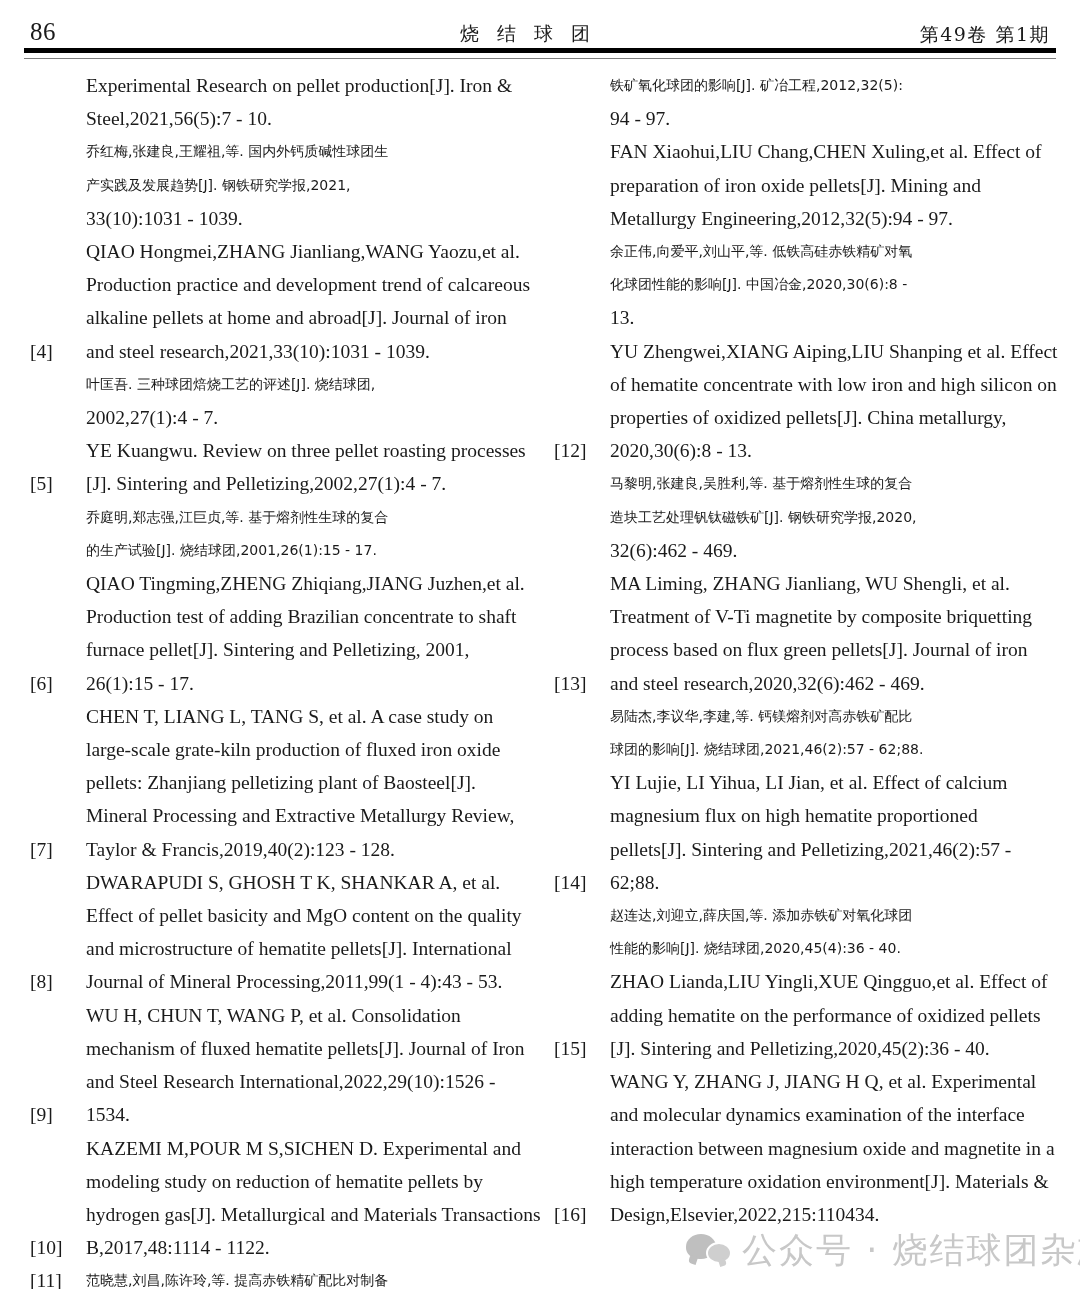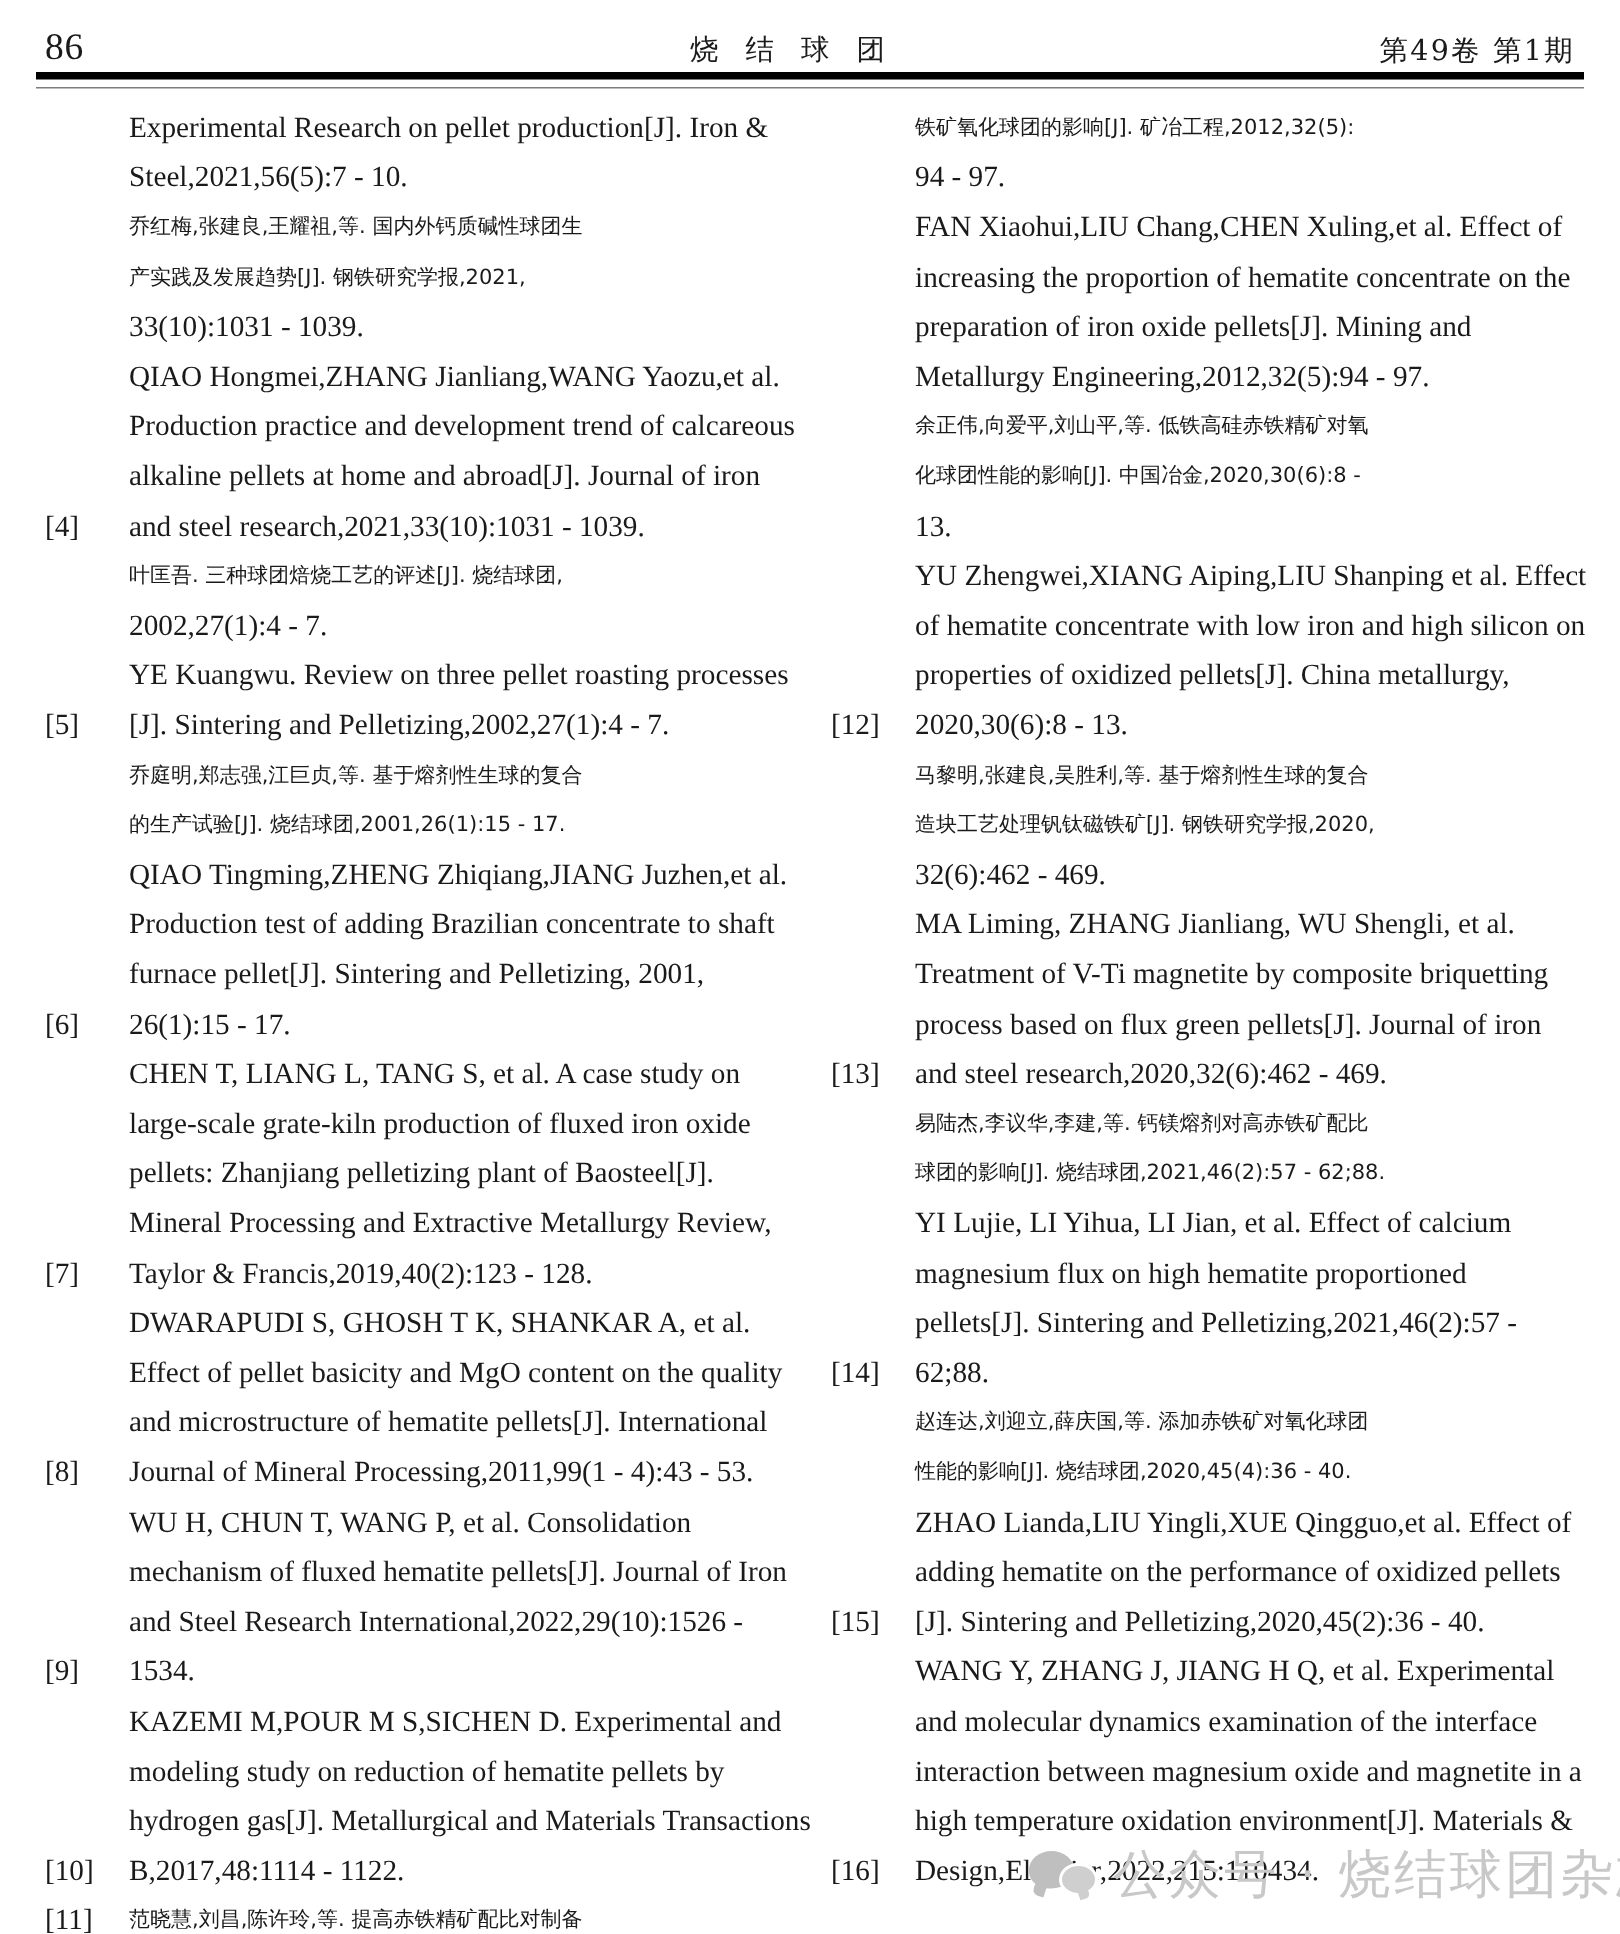--- a/index.html
+++ b/index.html
@@ -283,21 +283,20 @@
         </div>
     </div>
     <div class="column right">
       <div id="right-continuation">
           <div class="ref">
             <div class="ref-number"></div>
             <div class="ref-body">
               <div class="line cn">铁矿氧化球团的影响[J]. 矿冶工程,2012,32(5):</div>
               <div class="line">94 - 97.</div>
               <div class="line">FAN Xiaohui,LIU Chang,CHEN Xuling,et al. Effect of</div>
-              <div class="line">increasing the proportion of hematite concentrate on the</div>
               <div class="line">preparation of iron oxide pellets[J]. Mining and</div>
               <div class="line">Metallurgy Engineering,2012,32(5):94 - 97.</div>
             </div>
           </div>
         </div>
       <div id="right-refs">
           <div class="ref">
             <div class="ref-number">[12]</div>
             <div class="ref-body">
               <div class="line cn">余正伟,向爱平,刘山平,等. 低铁高硅赤铁精矿对氧</div>

